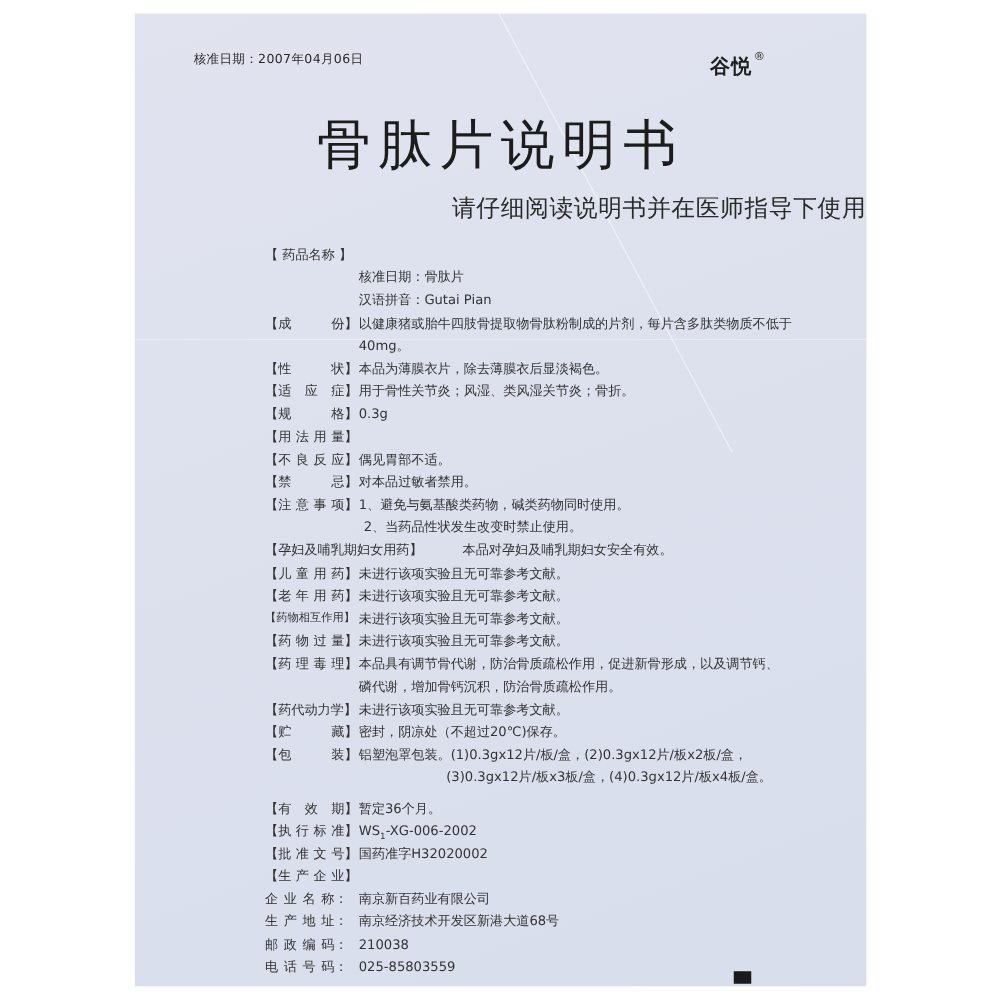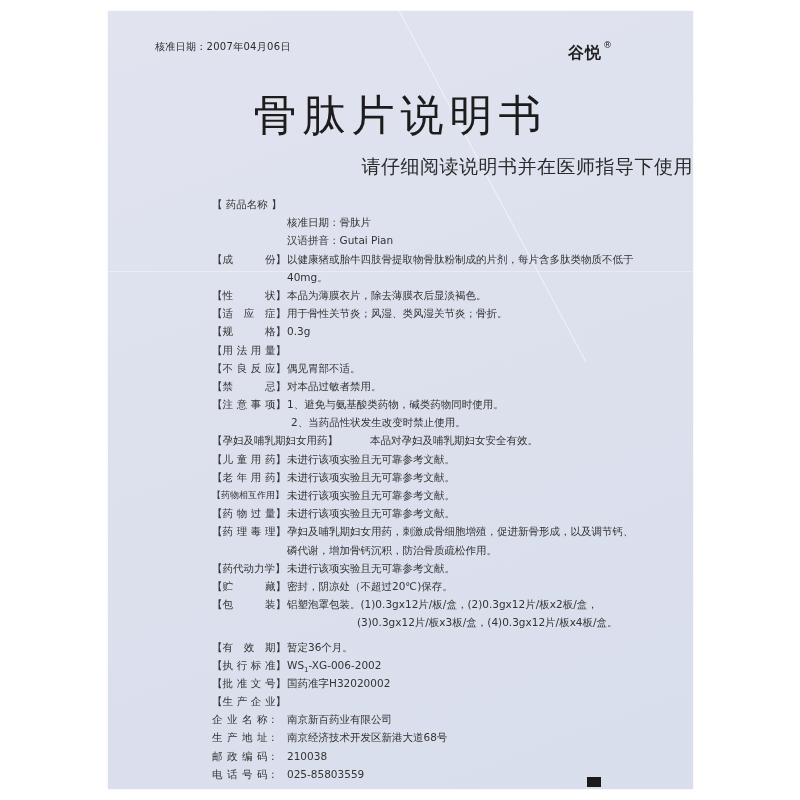--- a/index.html
+++ b/index.html
@@ -251,21 +251,21 @@
       <span class="label">
           <span>【</span>
           <span class="spread">
             <span>药</span>
             <span>理</span>
             <span>毒</span>
             <span>理</span>
           </span>
           <span>】</span>
         </span>
-      <span class="value">孕妇及哺乳期妇女用药，刺激成骨细胞增殖，促进新骨形成，以及调节钙、</span>
+      <span class="value">本品具有调节骨代谢，防治骨质疏松作用，促进新骨形成，以及调节钙、</span>
     </div>
     <div class="row">
         <span class="value">磷代谢，增加骨钙沉积，防治骨质疏松作用。</span>
       </div>
 
     <div class="row">
       <span class="label plain">
           <span>【</span>
           <span>药代动力学</span>
           <span>】</span>

